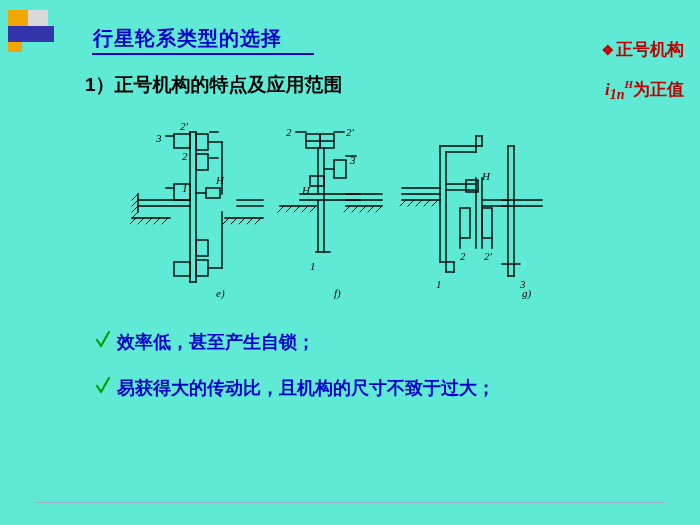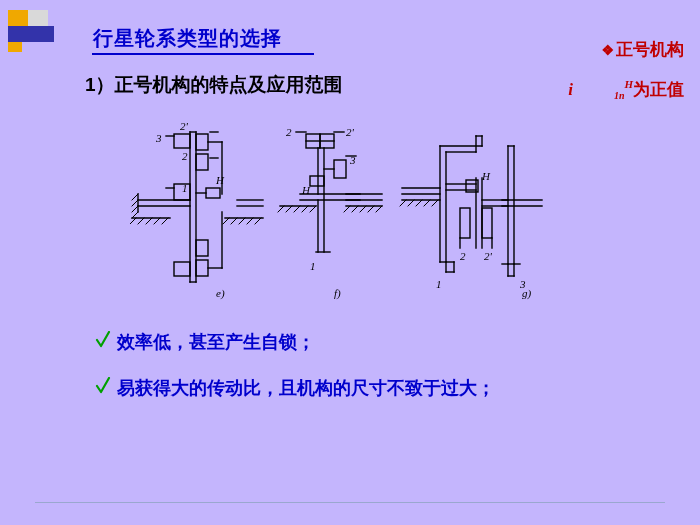--- a/index.html
+++ b/index.html
@@ -10,21 +10,21 @@
     width: 700px;
     height: 525px;
     background: #ffffff;
     font-family: "Liberation Sans", sans-serif;
     overflow: hidden;
   }
   .slide {
     position: relative;
     width: 700px;
     height: 525px;
-    background: #c4b5fd;
+    background: #5eead4;
   }
 
   
   .corner-deco {
     position: absolute;
     left: 8px;
     top: 10px;
     width: 50px;
     height: 42px;
   }
@@ -74,21 +74,21 @@
     position: absolute;
     right: 16px;
     top: 78px;
     font-size: 17px;
     font-weight: bold;
     color: #c00000;
     white-space: nowrap;
     font-family: "Liberation Serif", serif;
   }
   .corner-formula i { font-style: italic; }
-  .corner-formula sub { font-size: 10px; font-style: italic; margin-left: 41px; }
+  .corner-formula sub { font-size: 14px; font-style: italic; }
   .corner-formula sup { font-size: 11px; font-style: italic; }
   .corner-formula .cn { font-family: Liberation Serif, serif; font-style: normal; }
 
   .subhead {
     position: absolute;
     left: 85px;
     top: 72px;
     font-size: 19px;
     font-weight: bold;
     color: #000000;

